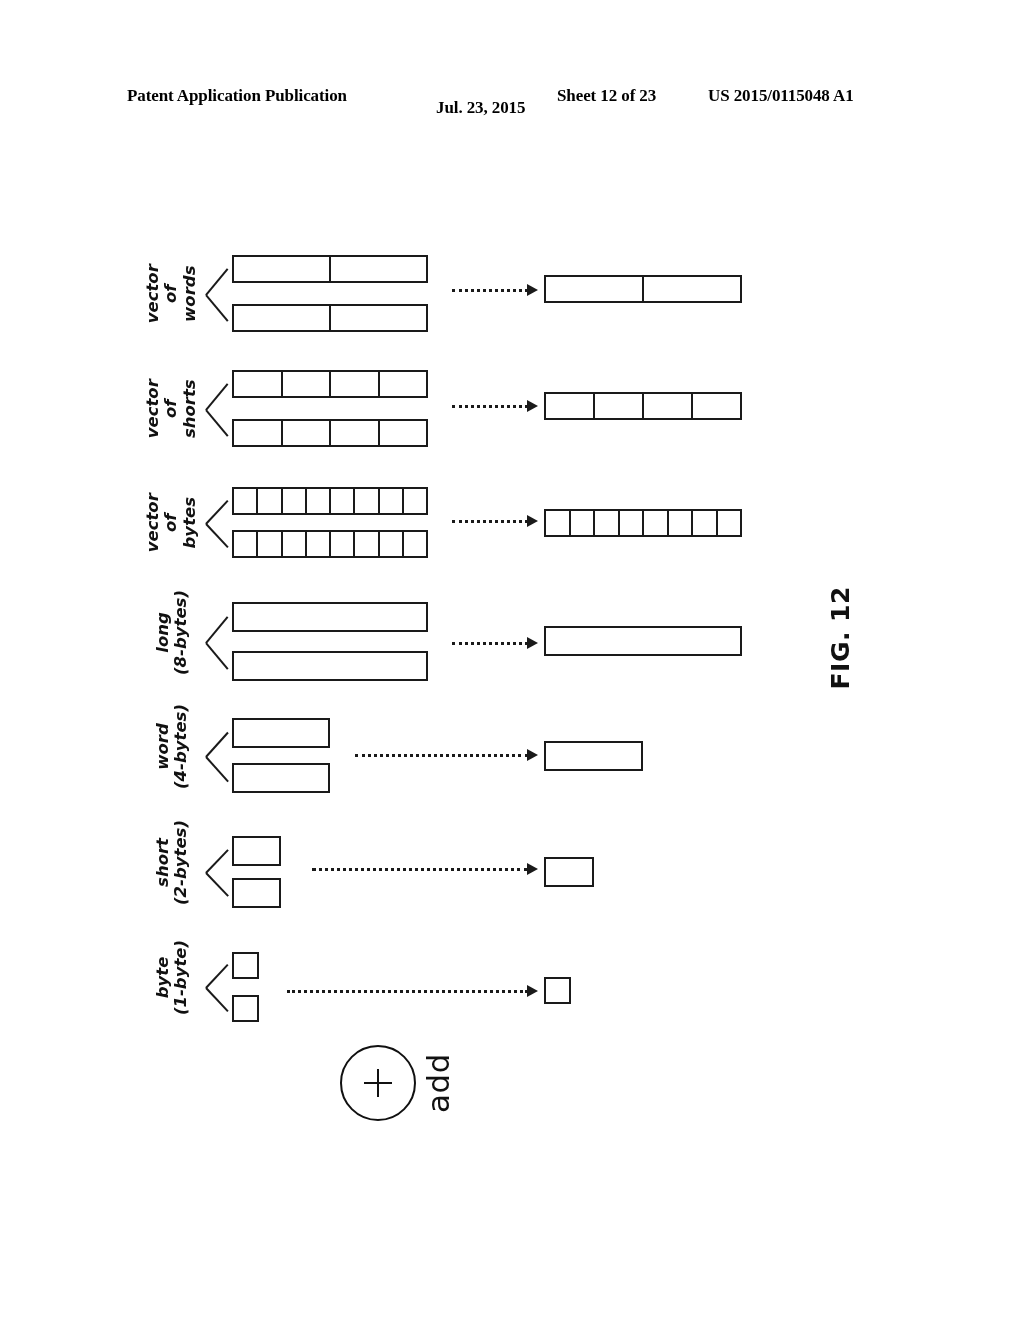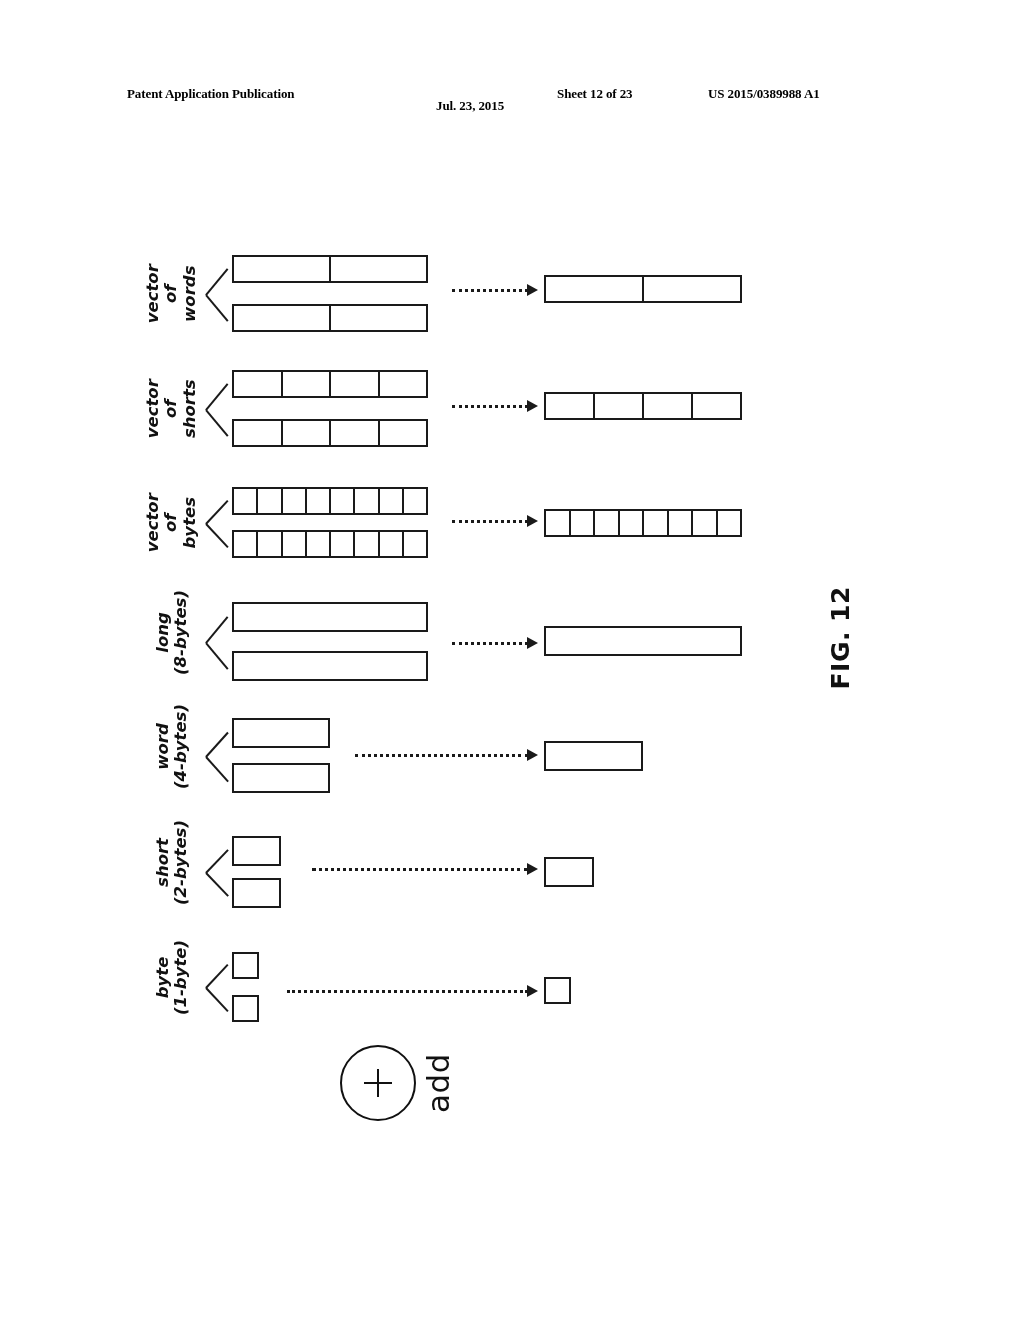--- a/index.html
+++ b/index.html
@@ -19,21 +19,21 @@
 
   
   .pub-header {
     position: absolute;
     top: 86px;
     left: 0;
     width: 1024px;
     height: 28px;
     font-family: "Liberation Serif", serif;
     font-weight: bold;
-    font-size: 13px;
+    font-size: 17px;
     letter-spacing: -0.1px;
     white-space: nowrap;
   }
   .hdr-title   { position: absolute; left: 127px; top: 0; }
   .hdr-date    { position: absolute; left: 428px; top: 12px; margin-left: 8px; }
   .hdr-sheet   { position: absolute; left: 557px; top: 0; }
   .hdr-patno   { position: absolute; left: 708px; top: 0; }
 
   
   .figure {
@@ -141,21 +141,21 @@
     letter-spacing: 0.5px;
   }
 </style>
 </head>
 <body>
 
 <div class="pub-header">
   <span class="hdr-title">Patent Application Publication</span>
   <span class="hdr-date">Jul. 23, 2015</span>
   <span class="hdr-sheet">Sheet 12 of 23</span>
-  <span class="hdr-patno">US 2015/0389988 A1</span>
+  <span class="hdr-patno">US 2015/0115048 A1</span>
 </div>
 
 <div class="figure">
   <div id="rows-container">
       <div class="opbox" style="left: 232px; top: 255px; width: 196px; height: 28px;">
         <div class="cell"></div>
         <div class="cell"></div>
       </div>
       <div class="opbox" style="left: 232px; top: 304px; width: 196px; height: 28px;">
         <div class="cell"></div>

